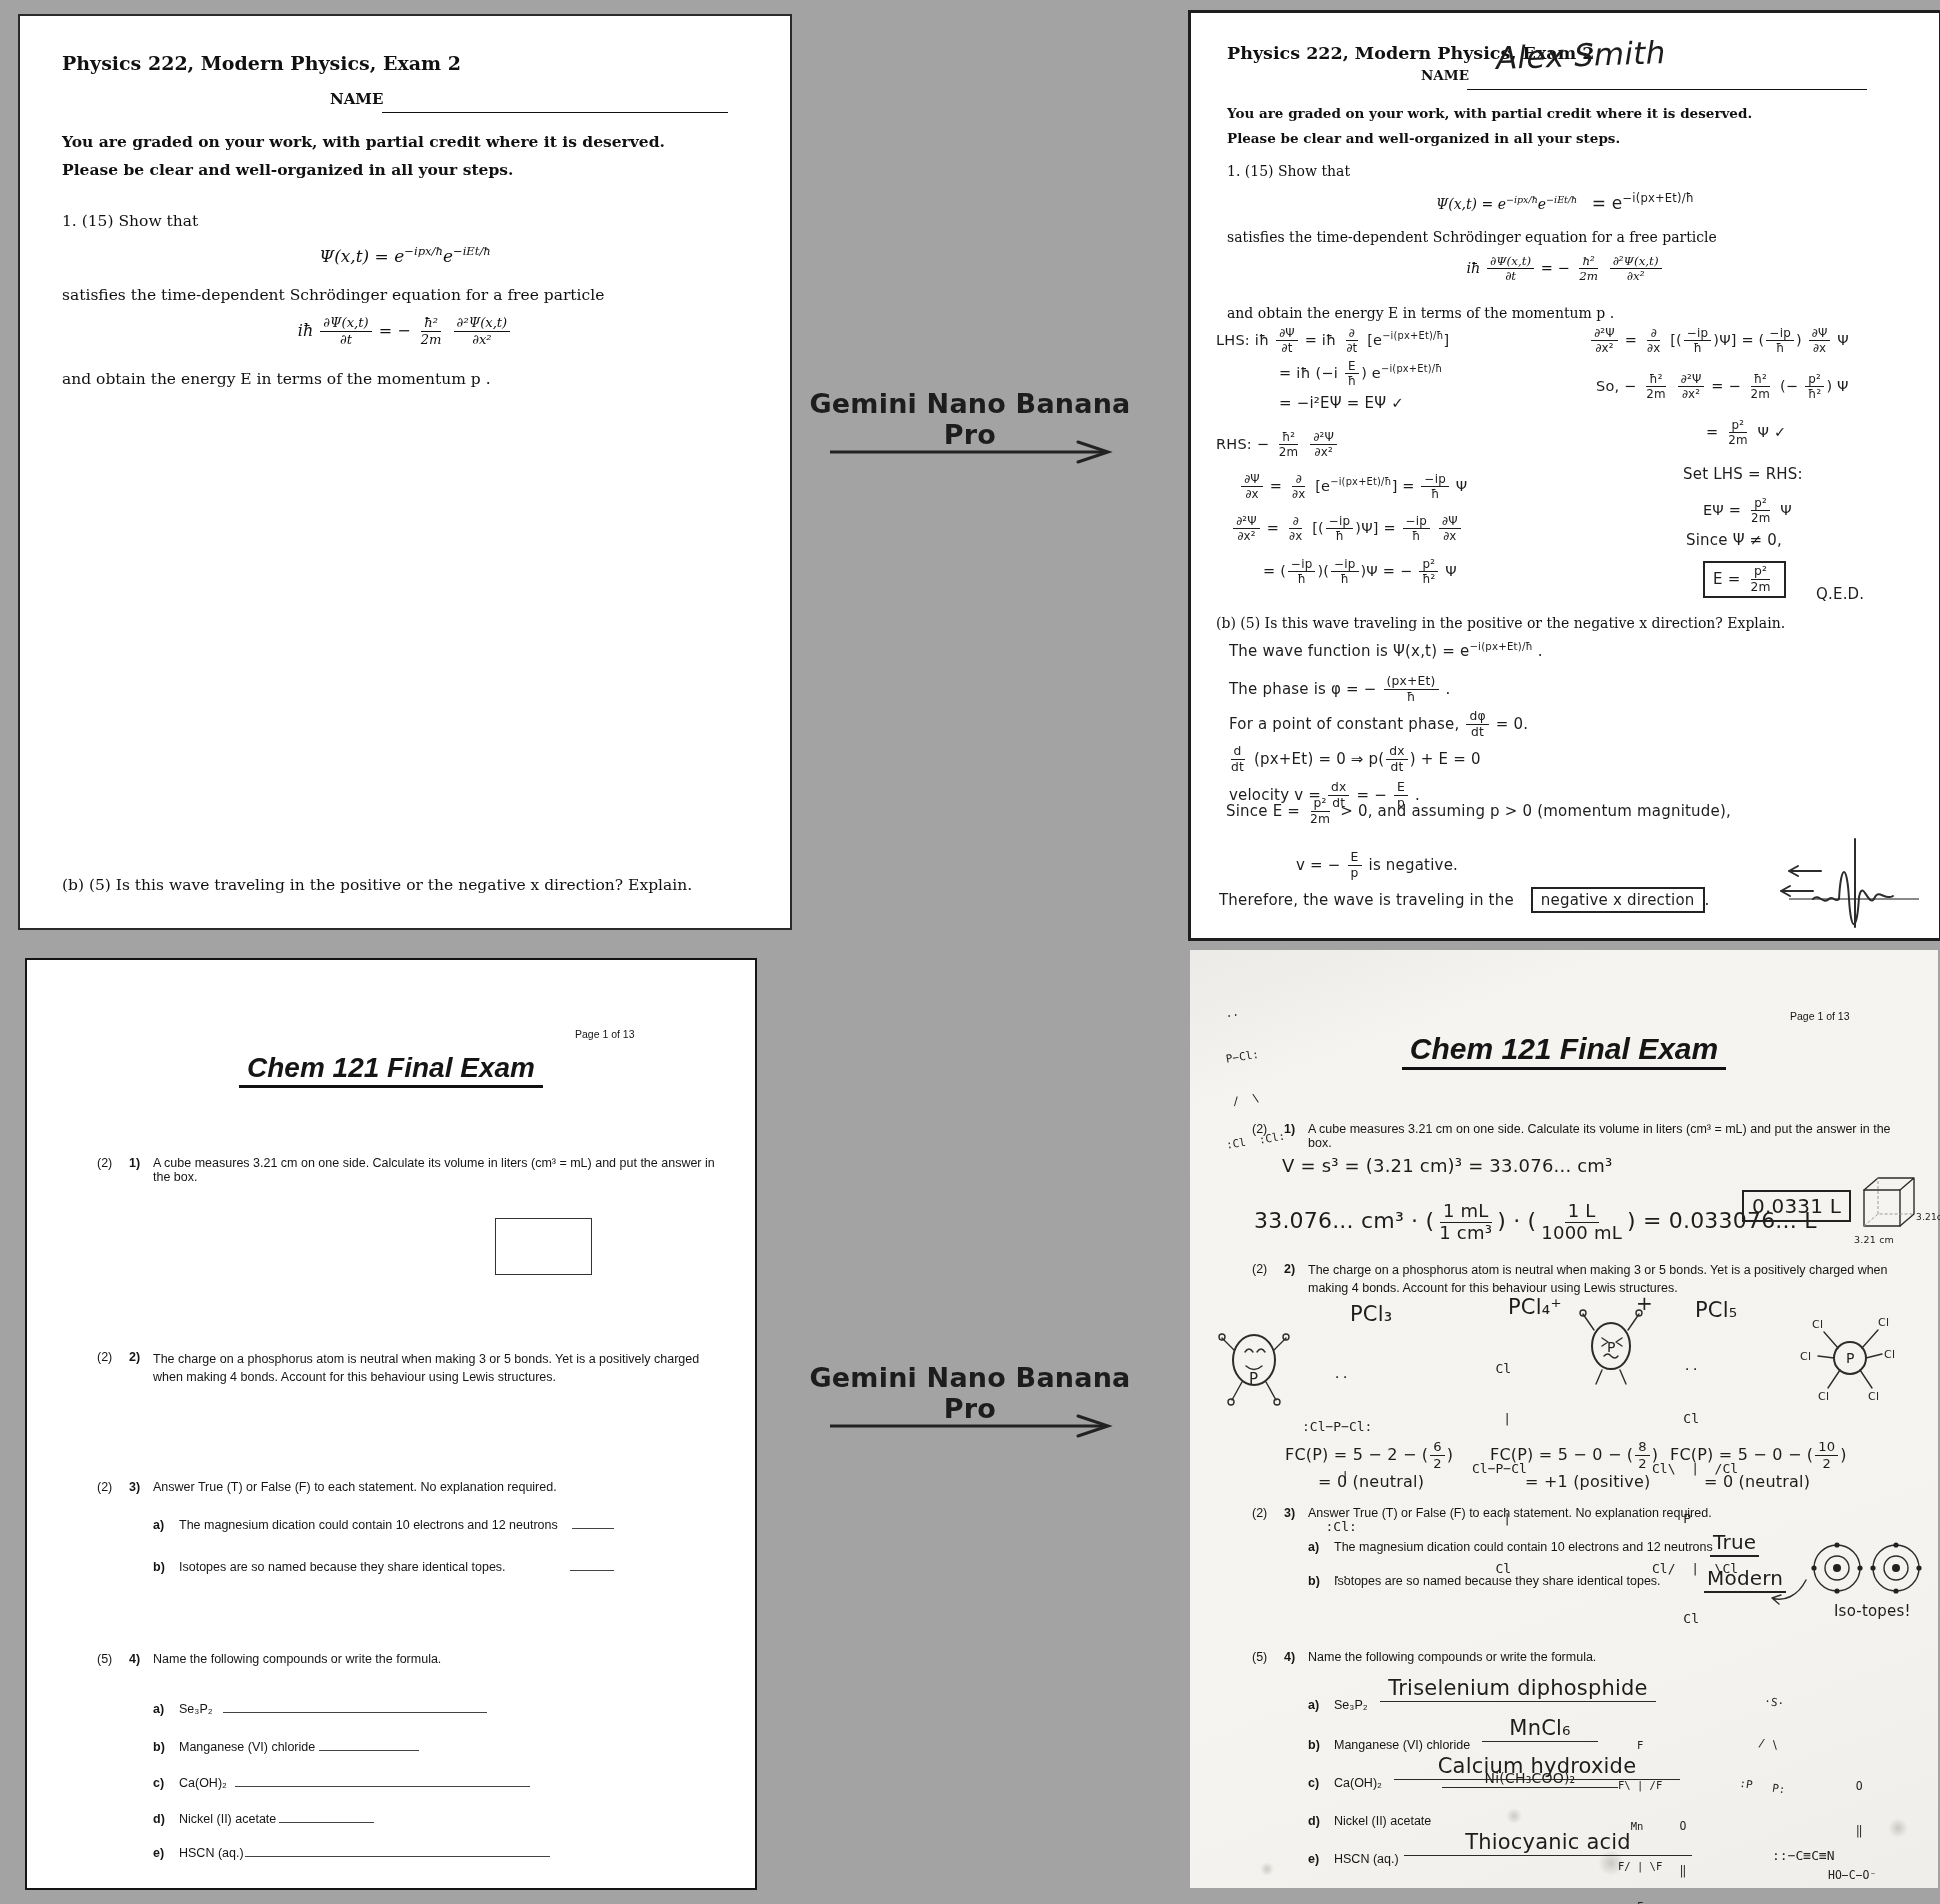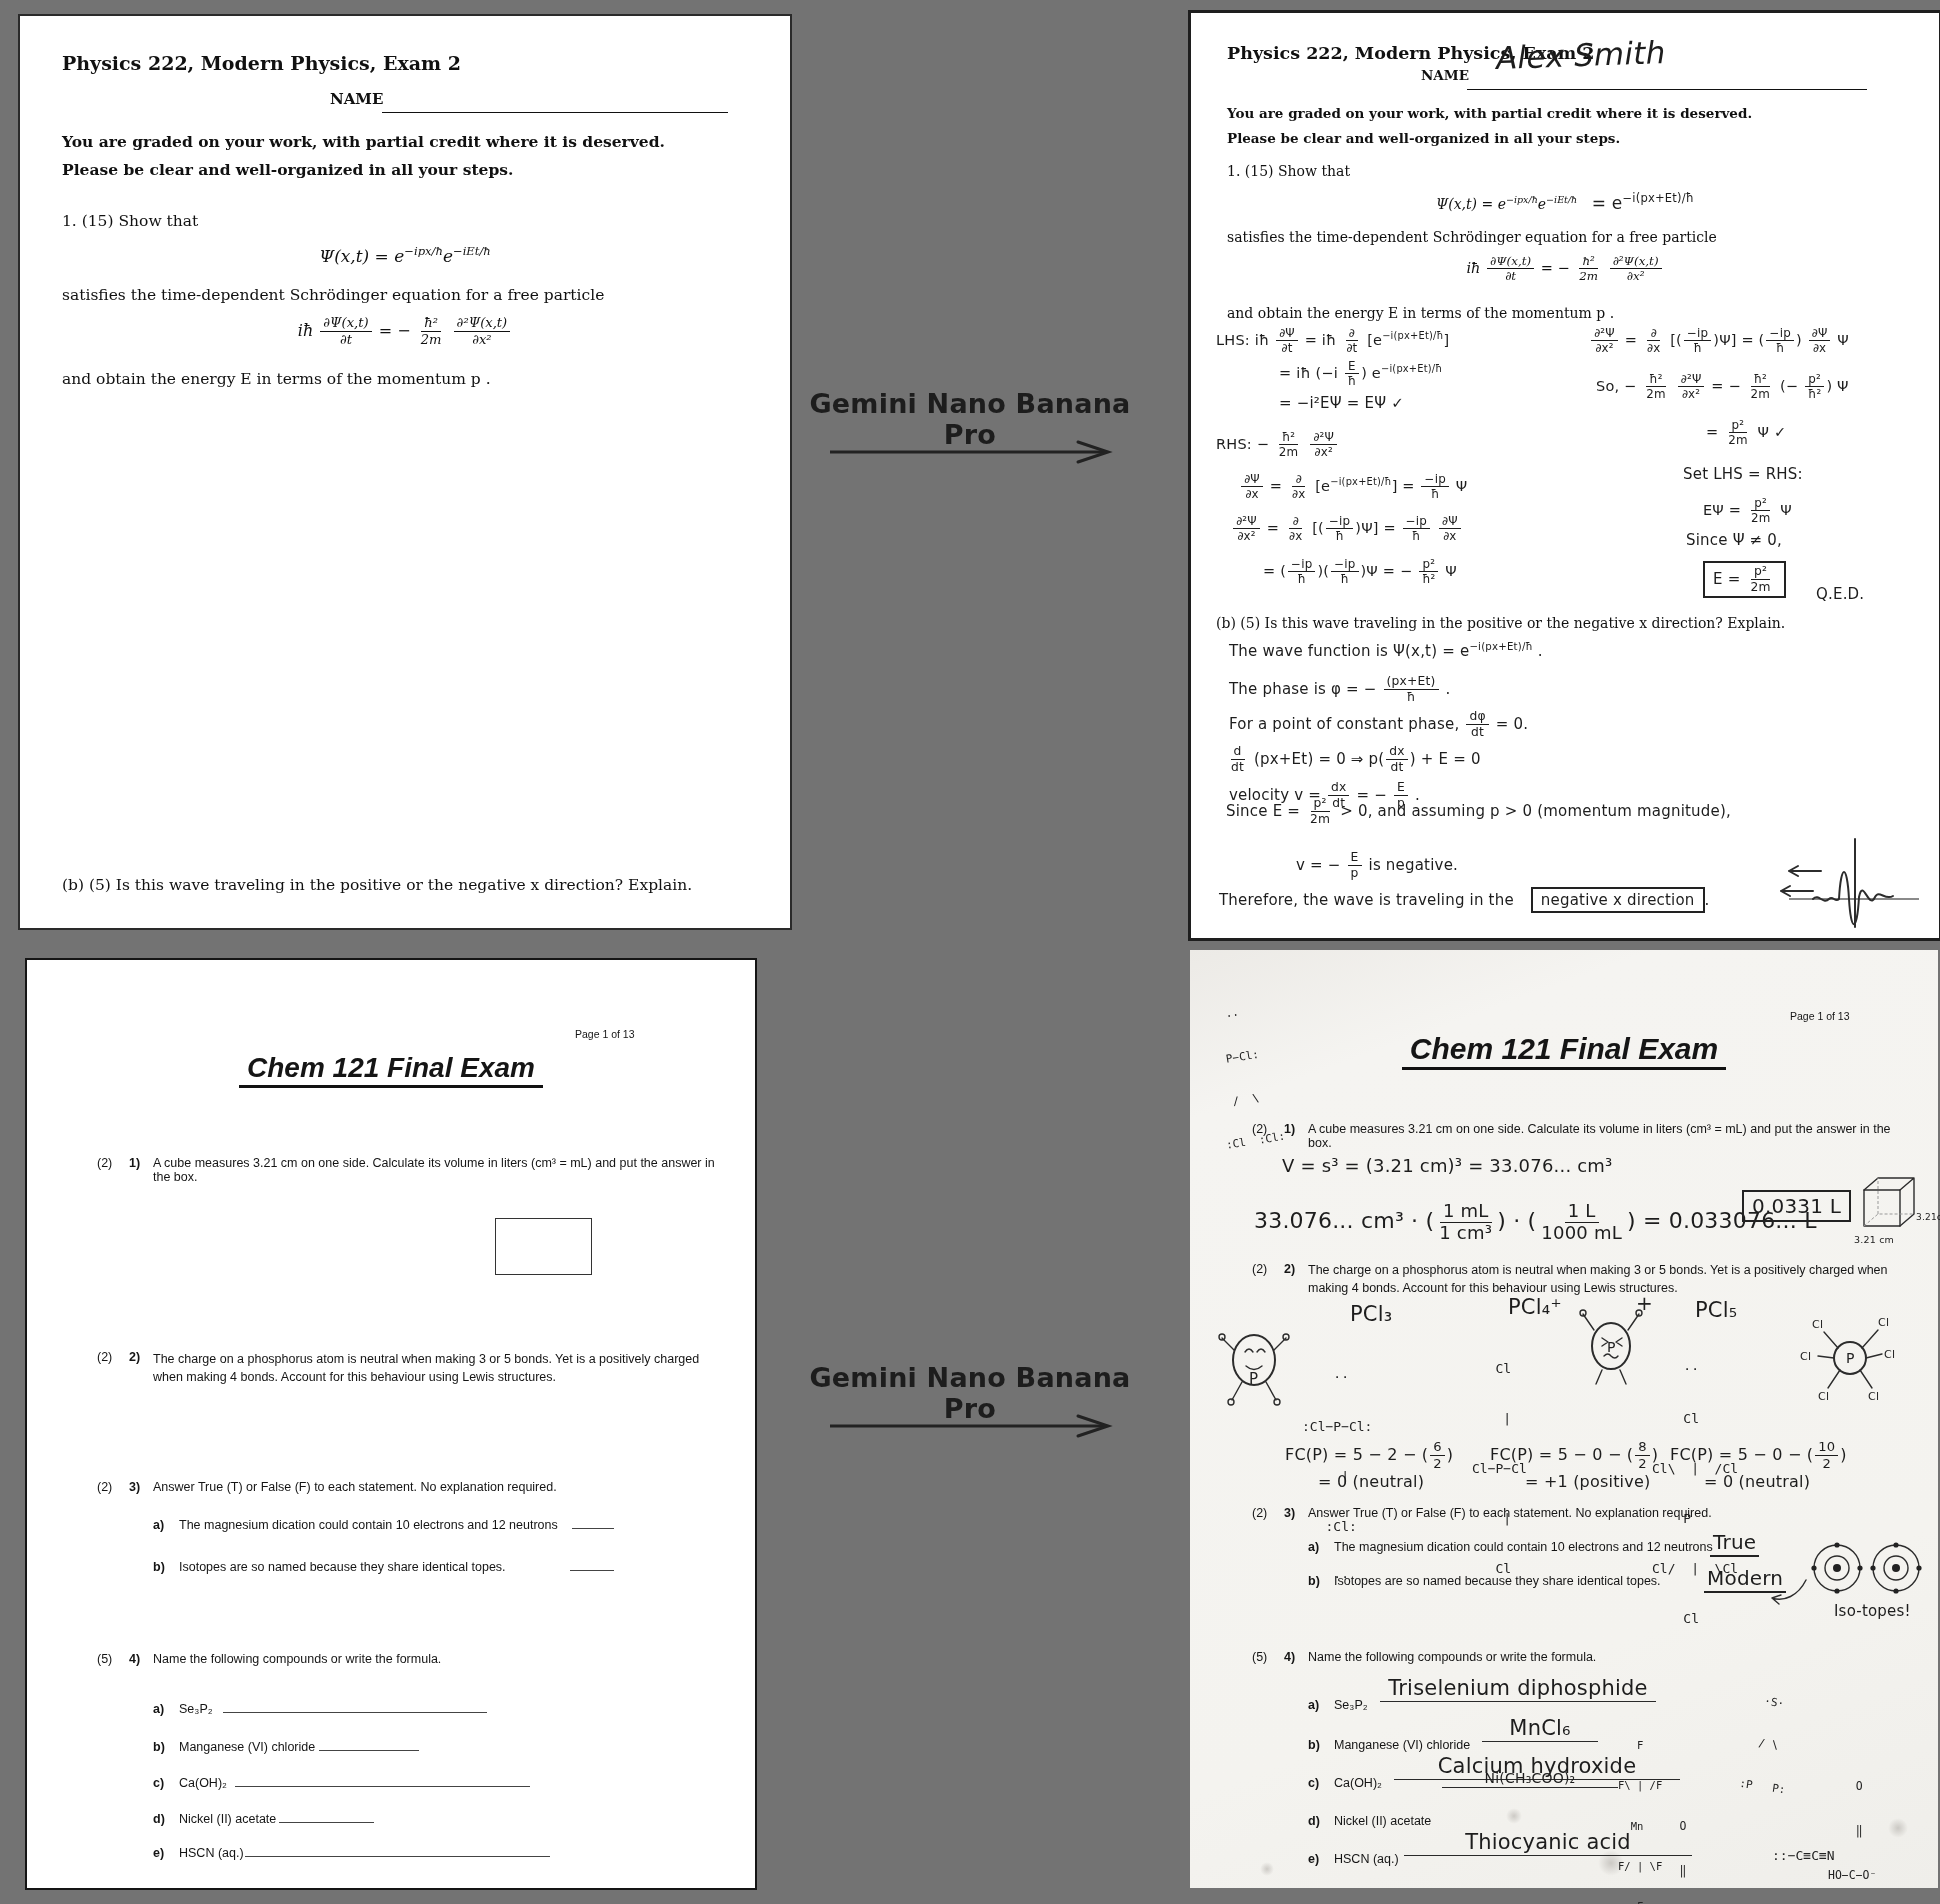--- a/index.html
+++ b/index.html
@@ -1,16 +1,16 @@
 <!DOCTYPE html>
 <html><head>
 <meta charset="utf-8">
 <style>
   html,body{margin:0;padding:0;background:#fff;}
-  #canvas{position:relative;width:1940px;height:1904px;background:#737373;overflow:hidden;
+  #canvas{position:relative;width:1940px;height:1904px;background:#a3a3a3;overflow:hidden;
           font-family:"DejaVu Sans",sans-serif;color:#111;}
   .abs{position:absolute;}
   .panel{position:absolute;background:#fff;}
   .bordered{border:2px solid #2a2a2a;}
   .serif{font-family:"DejaVu Serif","Liberation Serif",serif;color:#111;}
   .sans{font-family:"Liberation Sans","DejaVu Sans",sans-serif;color:#151515;}
   .hw{font-family:"DejaVu Sans",sans-serif;color:#1d1d1d;letter-spacing:.2px;}
   .b{font-weight:bold;}
   .i{font-style:italic;}
   .center{left:0;right:0;text-align:center;}

